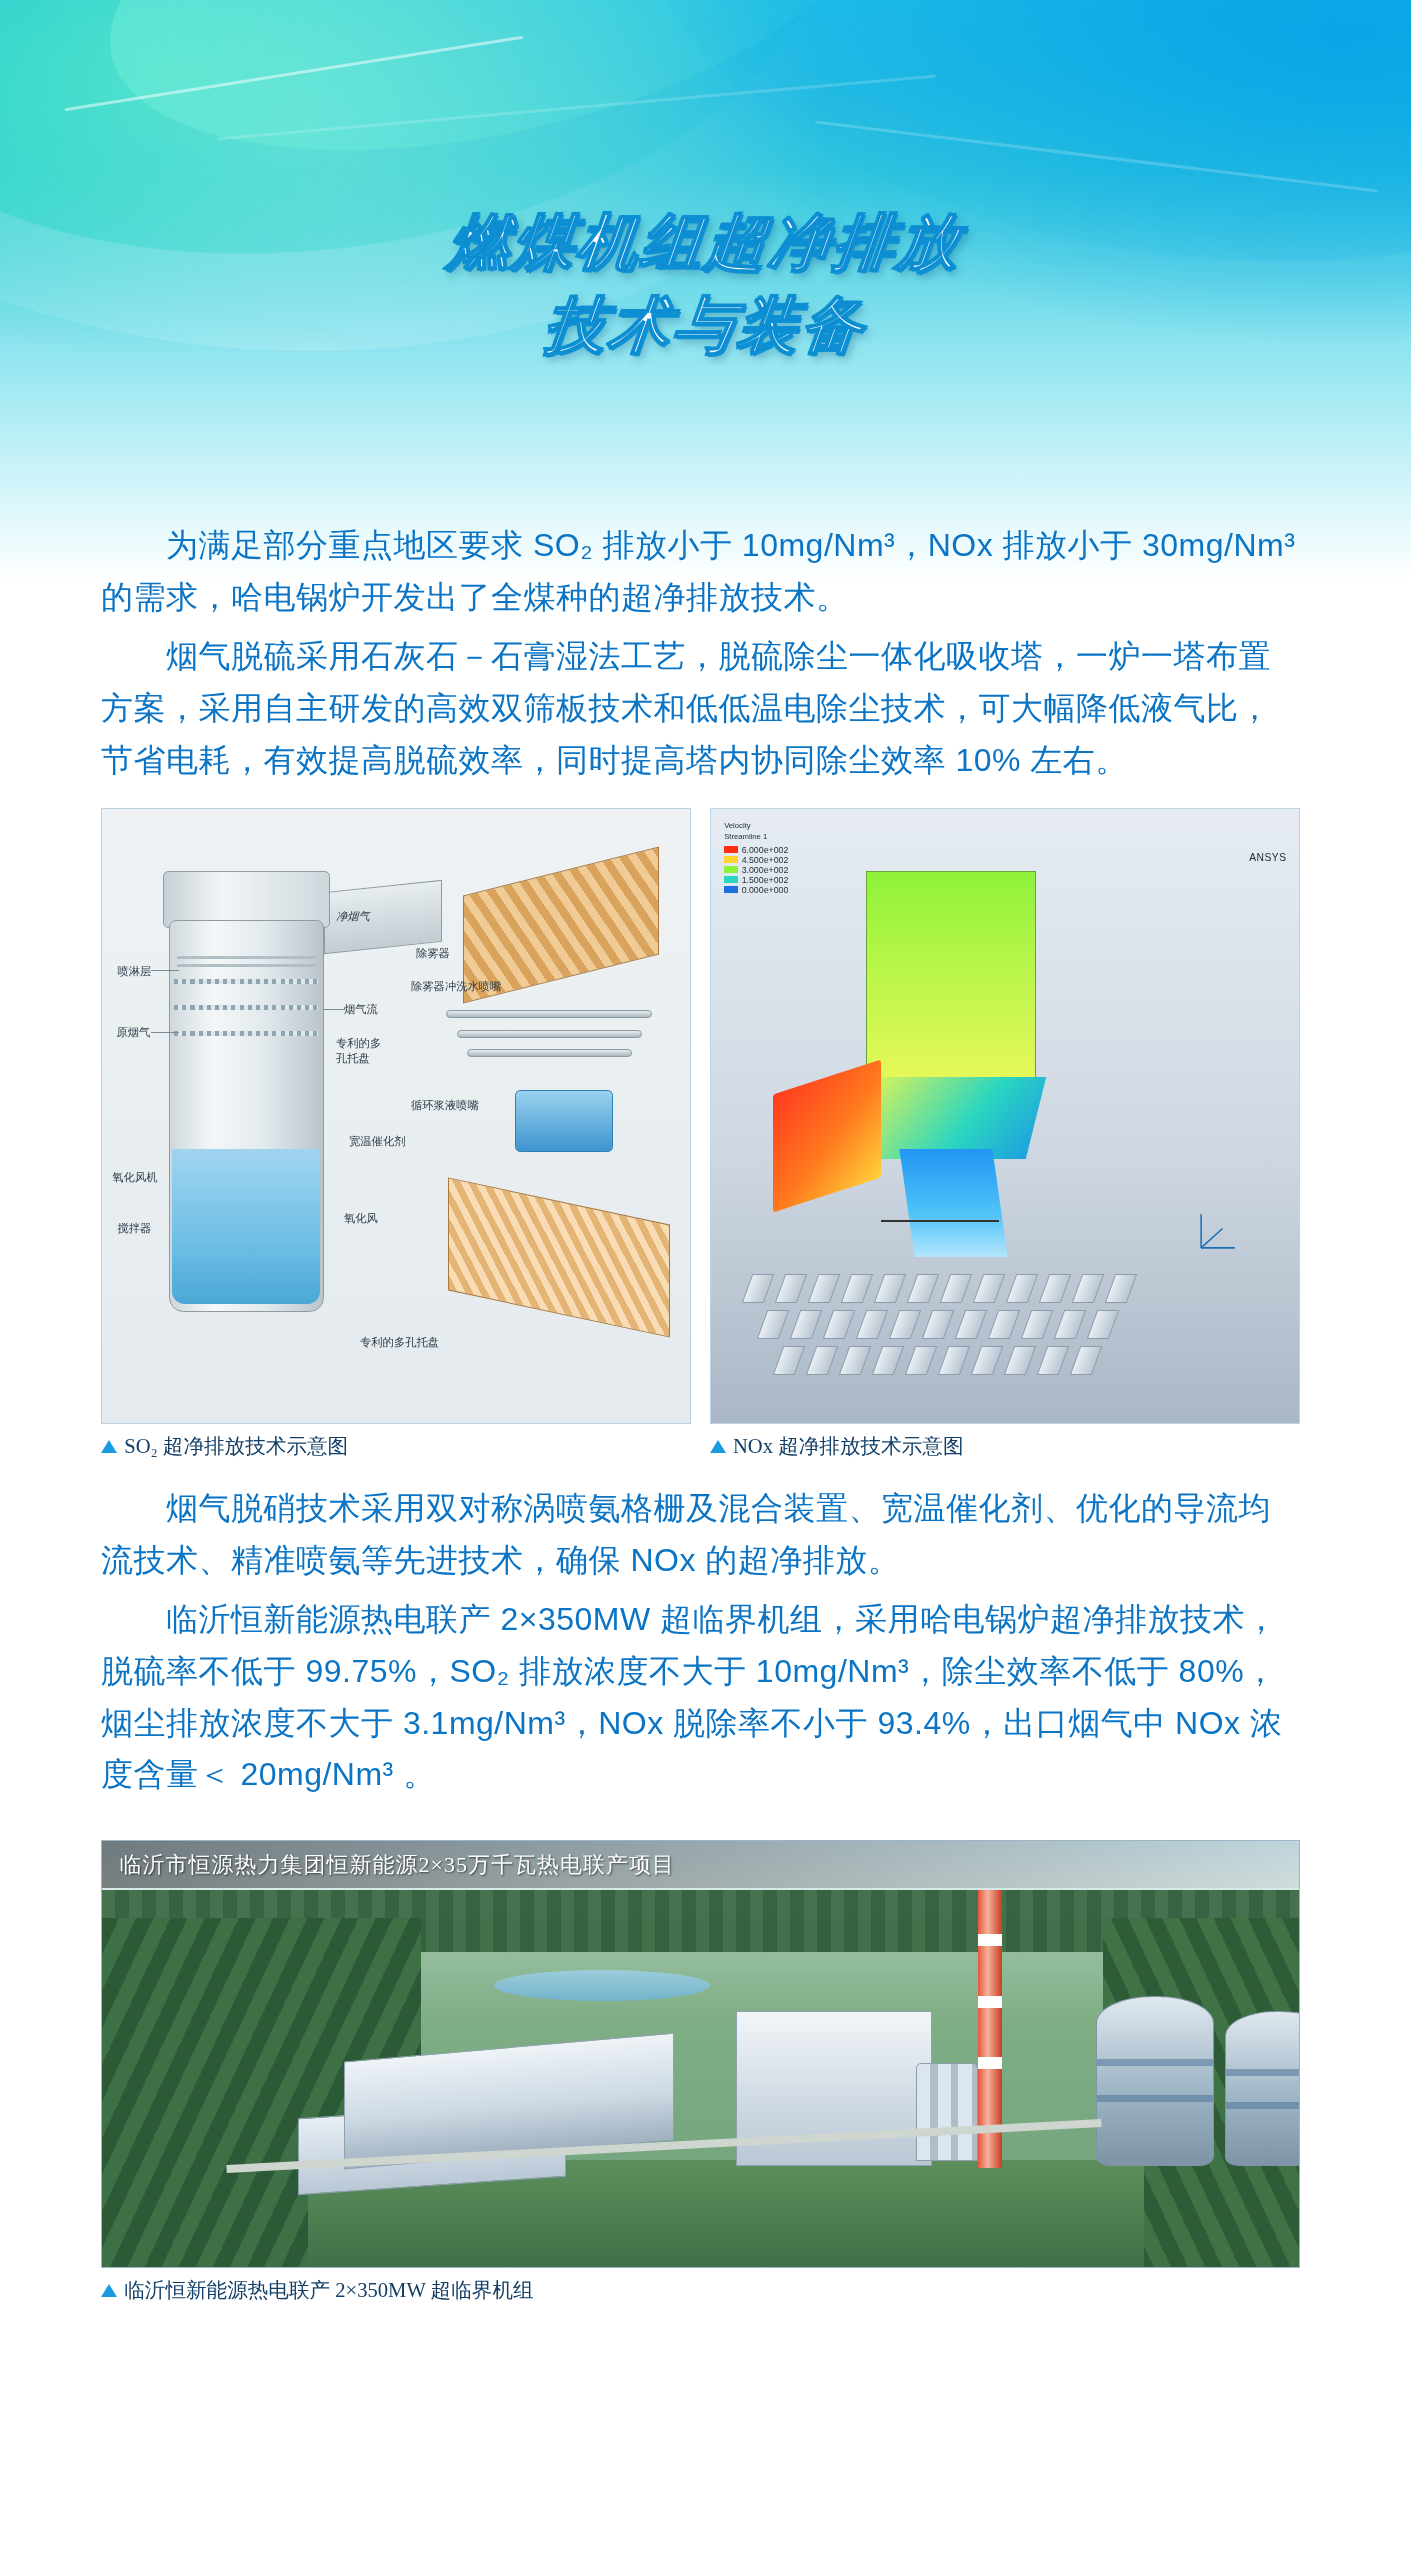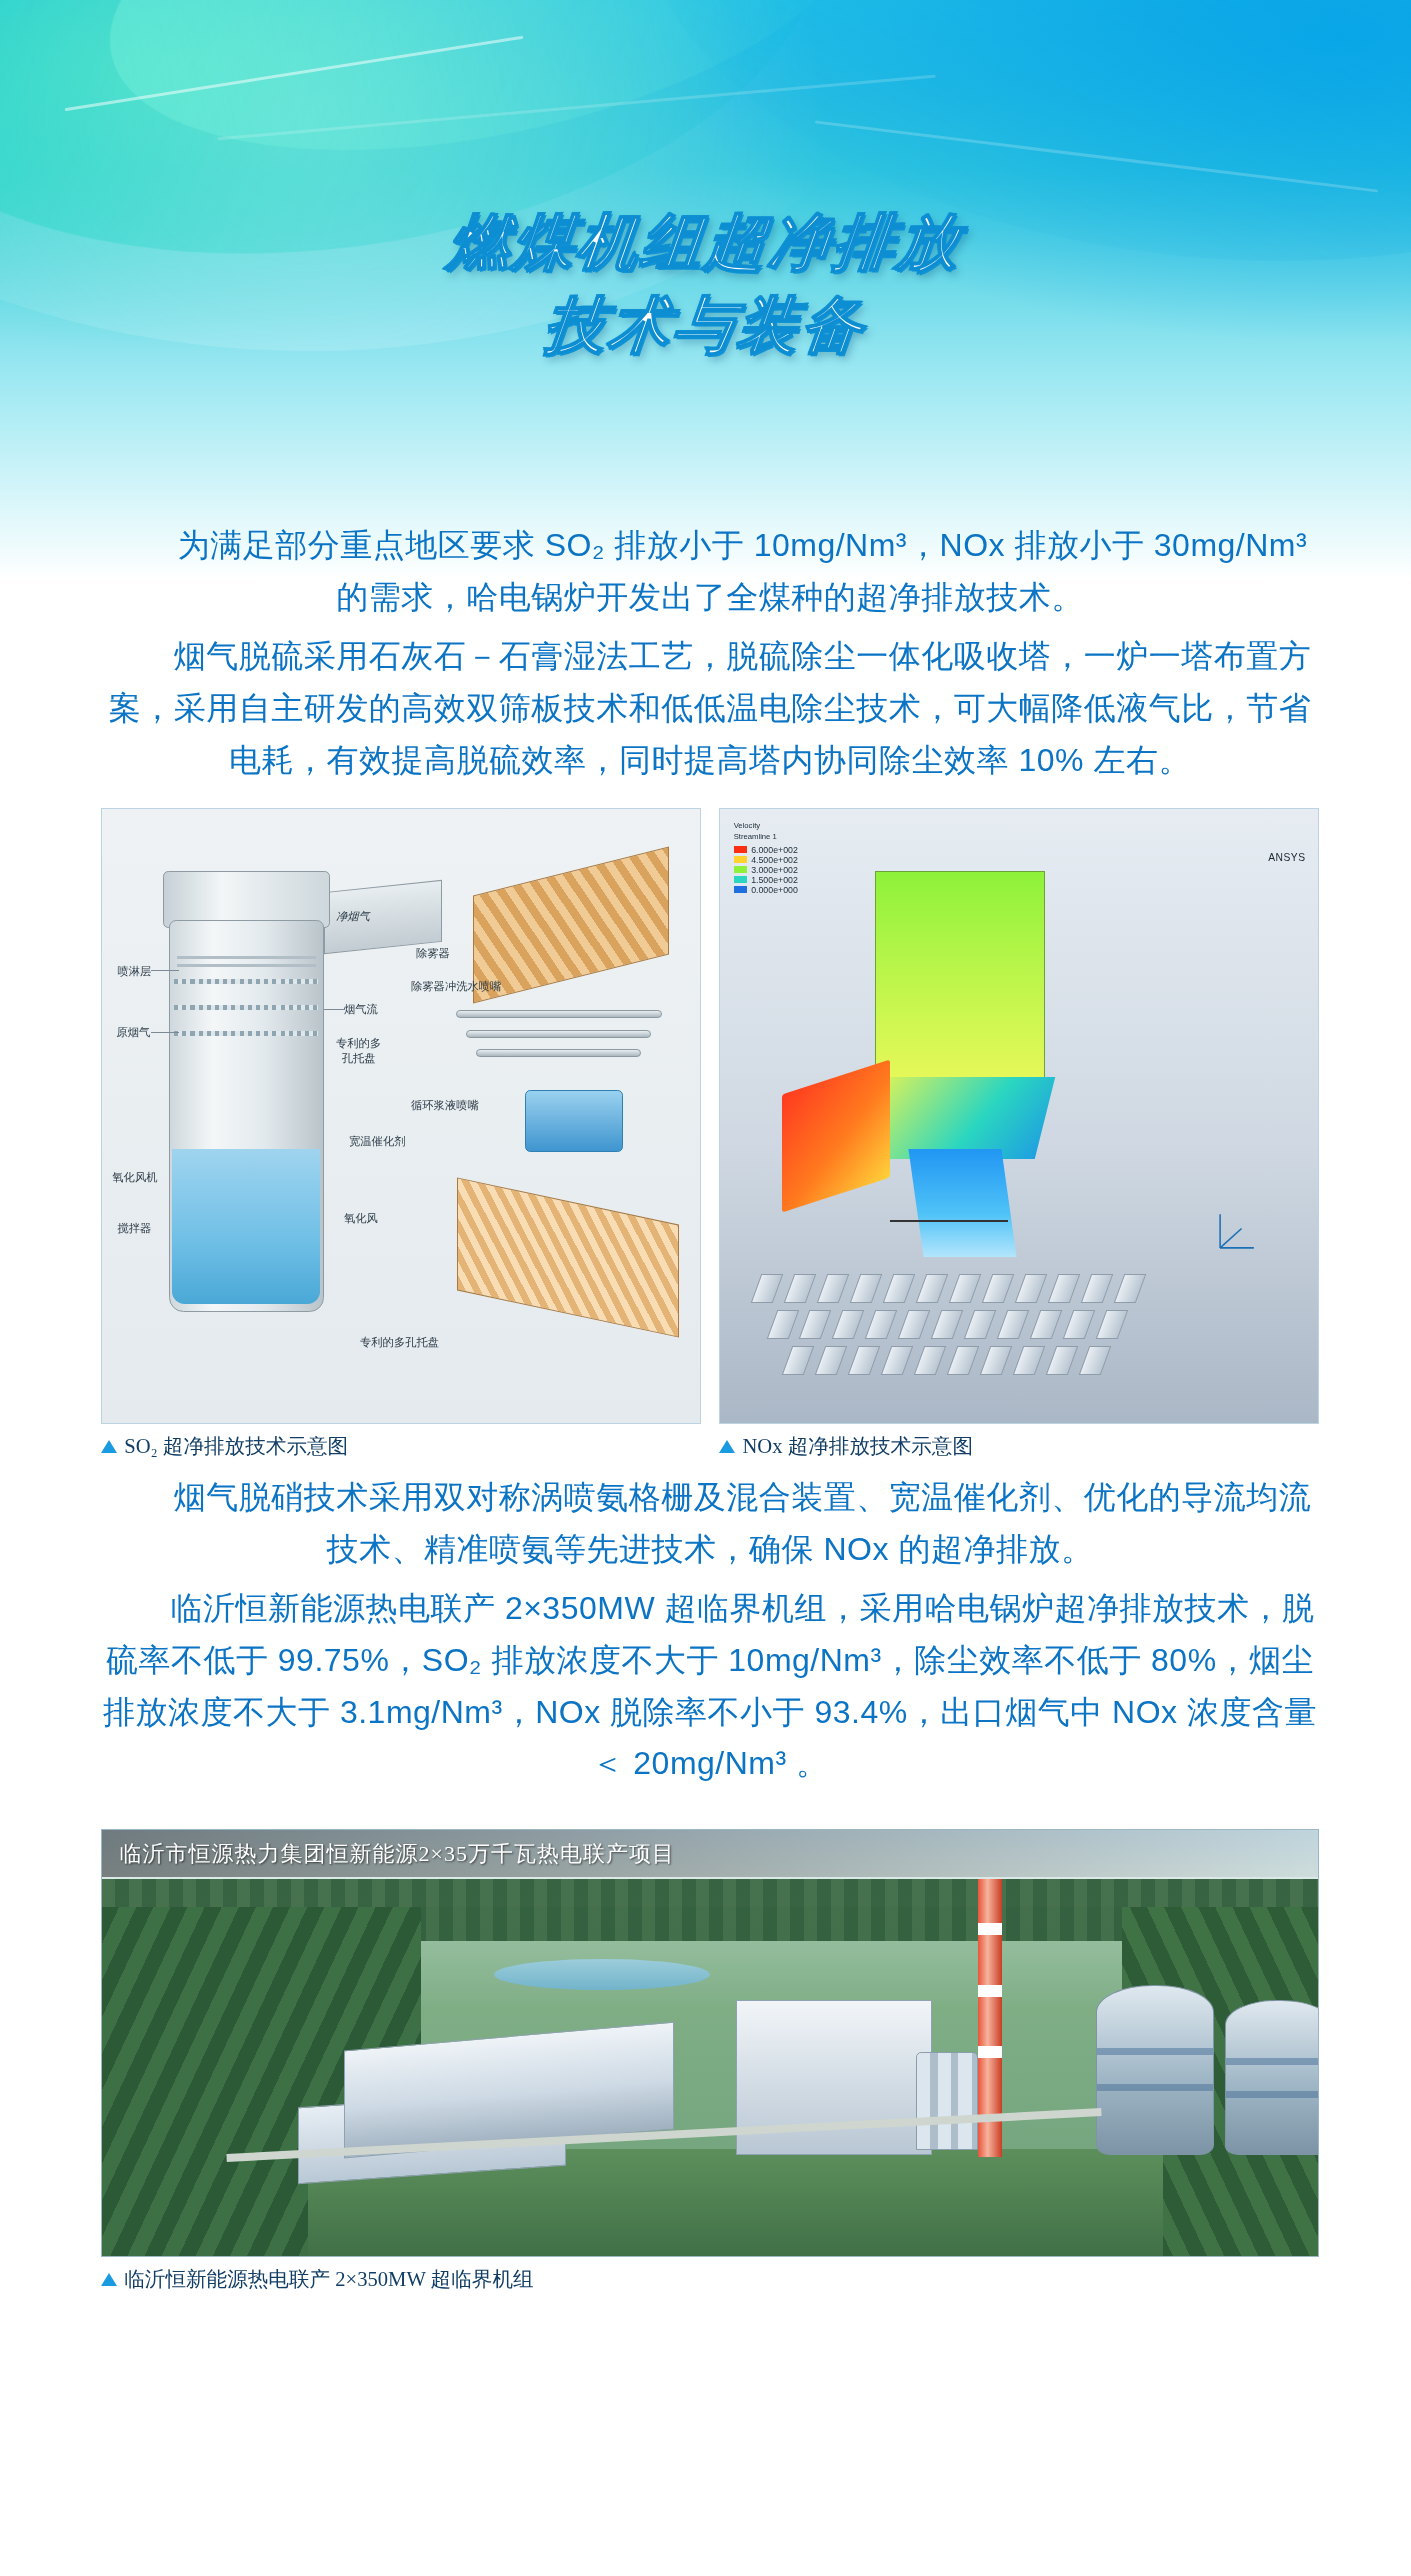--- a/index.html
+++ b/index.html
@@ -61,24 +61,23 @@
       4.1px 5.2px 8.2px rgba(0,60,110,.35);
     -webkit-text-stroke: 1.5px #0d8ed2;
     font-style: italic;
     transform: skewX(-6deg);
   }
 
   
   .content {
     position: absolute;
     left: 101px;
-    right: 92px;
+    right: 111px;
     top: 520px;
     z-index: 5;
-    text-align: center;
   }
   p.para {
     color: #0b74c4;
     font-size: 32px;
     line-height: 1.62;
     margin: 0 0 7.2px 0;
     text-indent: 65px;
     letter-spacing: 0.5px;
     font-family: "Liberation Sans", sans-serif;
   }
@@ -374,21 +373,21 @@
             </svg>
           </div>
         </div>
         <div class="fig-cap">
           <span class="tri"></span>
           <span>NOx 超净排放技术示意图</span>
         </div>
       </div>
     </div>
 
-    <p class="para" style="margin-top:12px;">烟气脱硝技术采用双对称涡喷氨格栅及混合装置、宽温催化剂、优化的导流均流技术、精准喷氨等先进技术，确保 NOx 的超净排放。</p>
+    <p class="para" style="margin-top:23px;">烟气脱硝技术采用双对称涡喷氨格栅及混合装置、宽温催化剂、优化的导流均流技术、精准喷氨等先进技术，确保 NOx 的超净排放。</p>
     <p class="para">临沂恒新能源热电联产 2×350MW 超临界机组，采用哈电锅炉超净排放技术，脱硫率不低于 99.75%，SO₂ 排放浓度不大于 10mg/Nm³，除尘效率不低于 80%，烟尘排放浓度不大于 3.1mg/Nm³，NOx 脱除率不小于 93.4%，出口烟气中 NOx 浓度含量＜ 20mg/Nm³ 。</p>
 
     <div class="photo-block">
       <div class="photo">
         <div class="sky"></div>
         <div class="forest-far"></div>
         <div class="pond"></div>
         <div class="forest-left"></div>
         <div class="forest-right"></div>
         <div class="field"></div>

